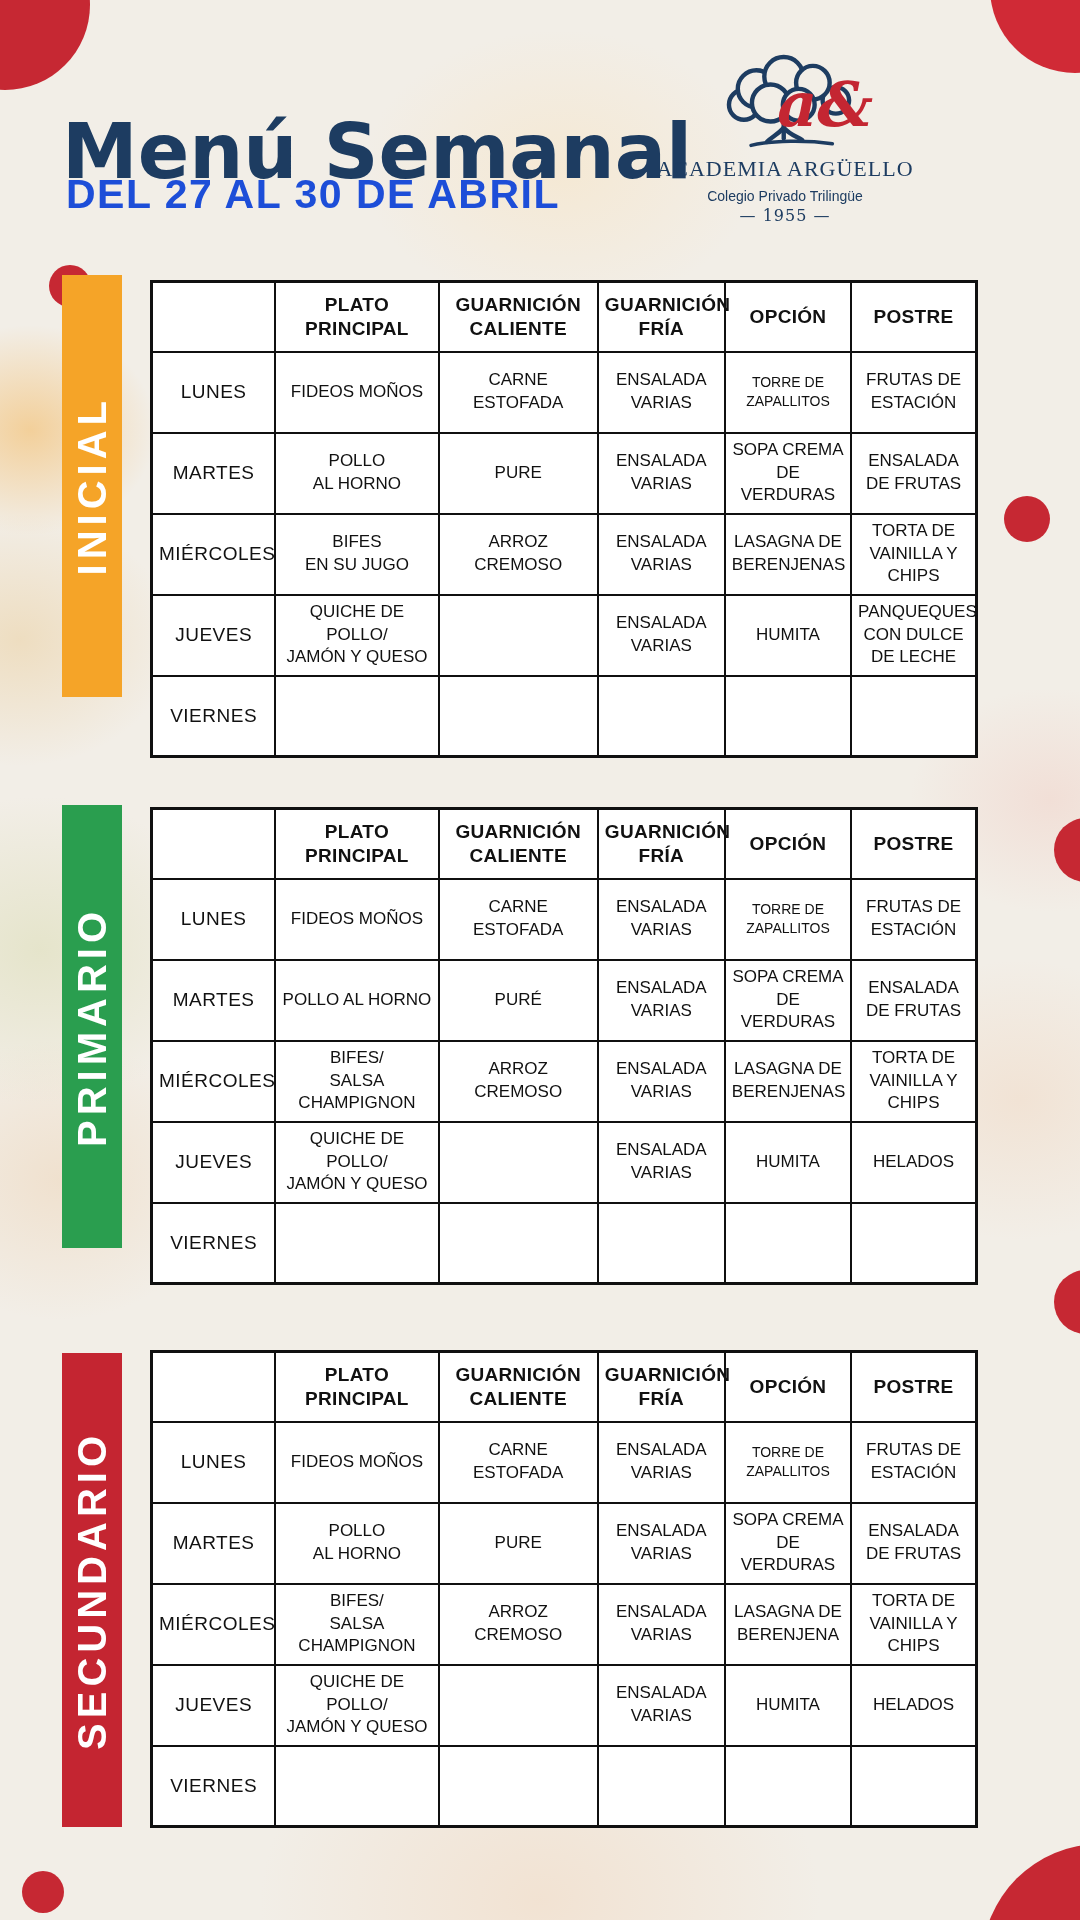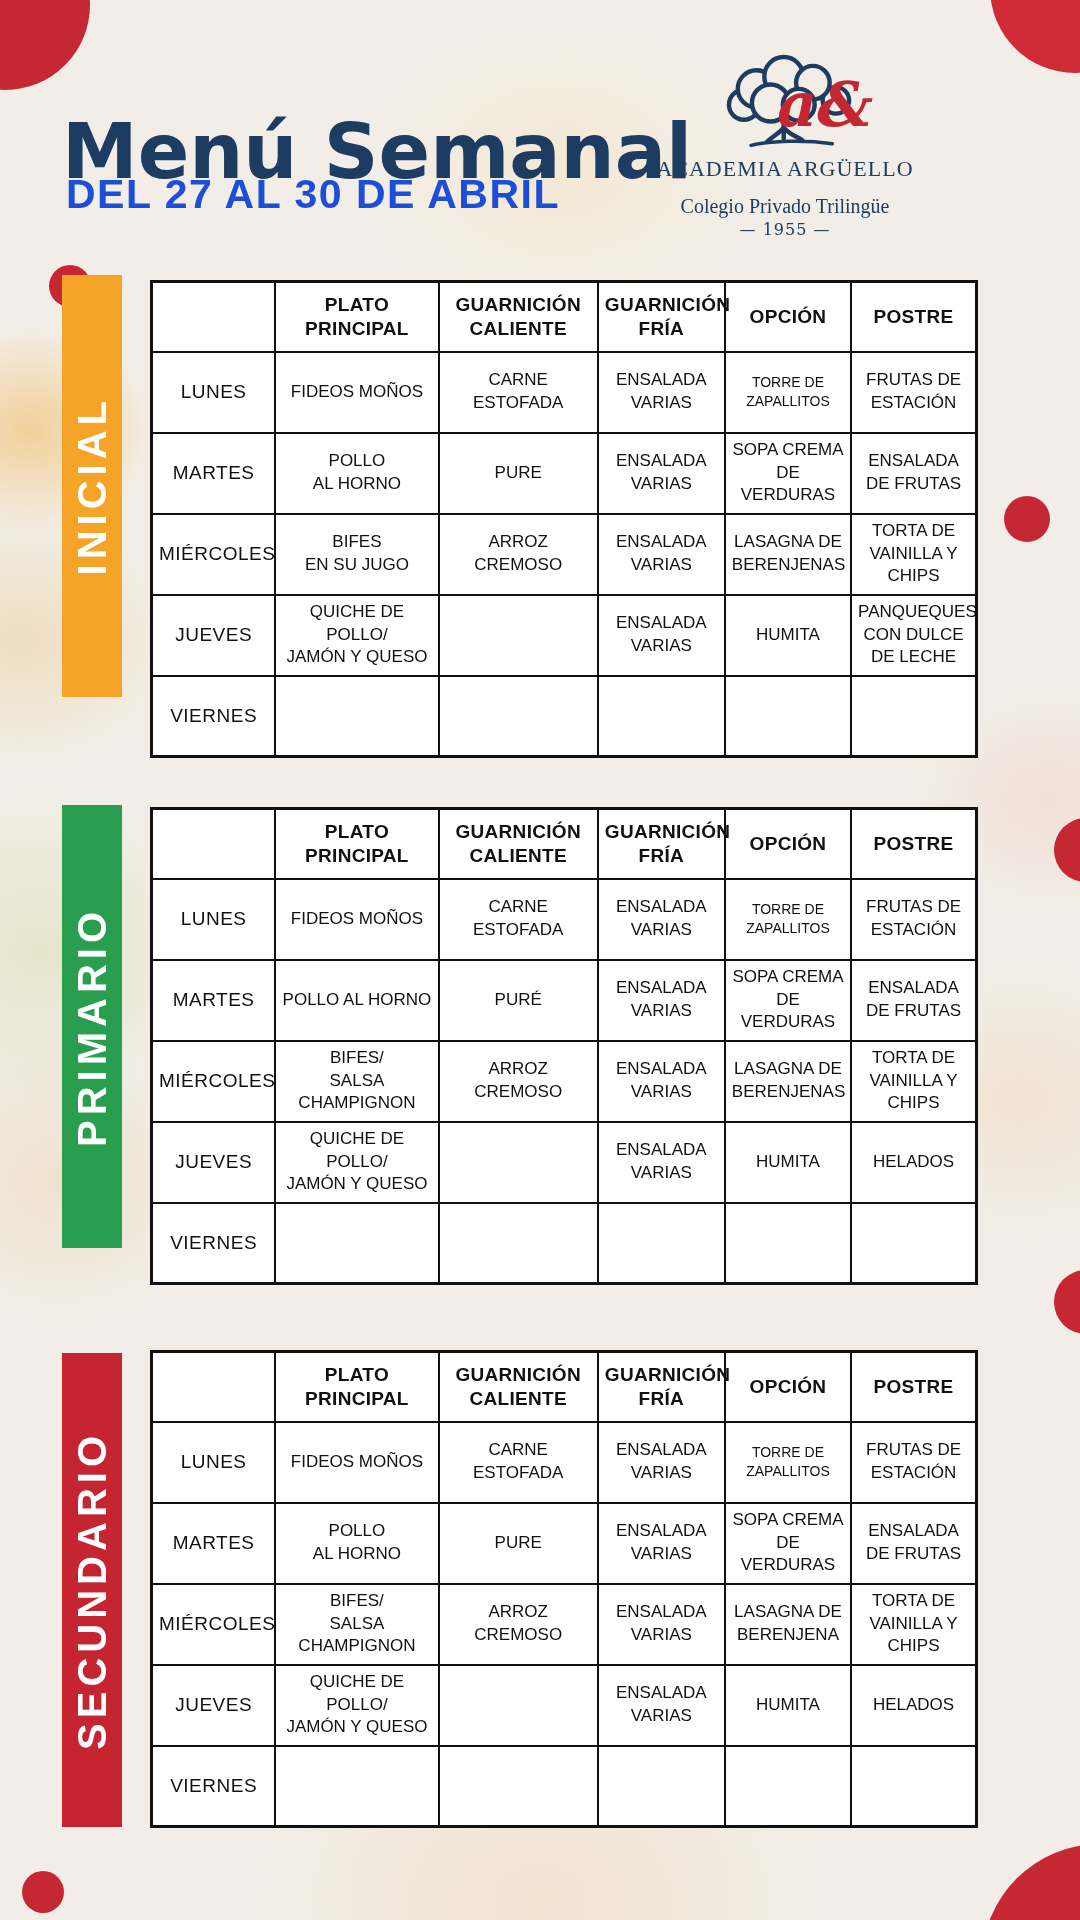--- a/index.html
+++ b/index.html
@@ -32,21 +32,21 @@
     font-family:"DejaVu Sans","Liberation Sans",sans-serif;
     font-size:76px;font-weight:bold;color:#1d3c61;letter-spacing:0;
   }
   .sub{
     position:absolute;left:66px;top:152px;z-index:3;
     font-size:41px;font-weight:bold;color:#1d4ed8;letter-spacing:1.5px;margin-top:19px;
   }
   .logo{position:absolute;left:630px;top:50px;width:310px;text-align:center;color:#1d3c61;z-index:3;}
   .logo svg{display:block;margin:0 auto;}
   .school-name{font-family:Liberation Serif, serif;font-size:22px;letter-spacing:1px;margin-top:0;}
-  .school-tagline{font-family:Liberation Serif, serif;font-size:20px;margin-top:13px;}
+  .school-tagline{font-family:Liberation Sans, sans-serif;font-size:14px;margin-top:6px;}
   .school-year{font-family:"DejaVu Serif","Liberation Serif",serif;font-size:16px;letter-spacing:1px;margin-top:2px;}
 
   .level-bar{
     position:absolute;left:62px;width:60px;z-index:2;
     display:flex;align-items:center;justify-content:center;
   }
   .bar-0{top:275px;height:422px;}
   .bar-1{top:805px;height:443px;}
   .bar-2{top:1353px;height:474px;}
   .level-text{

